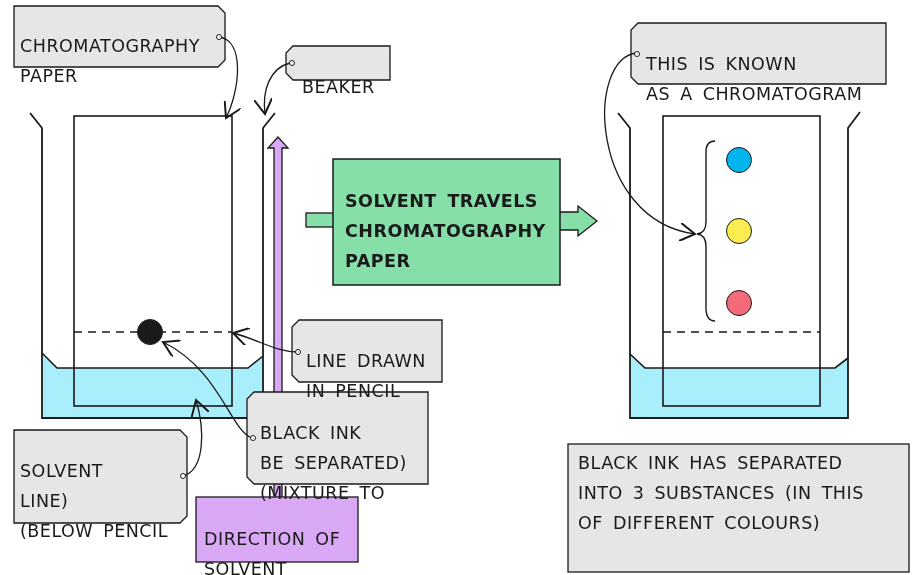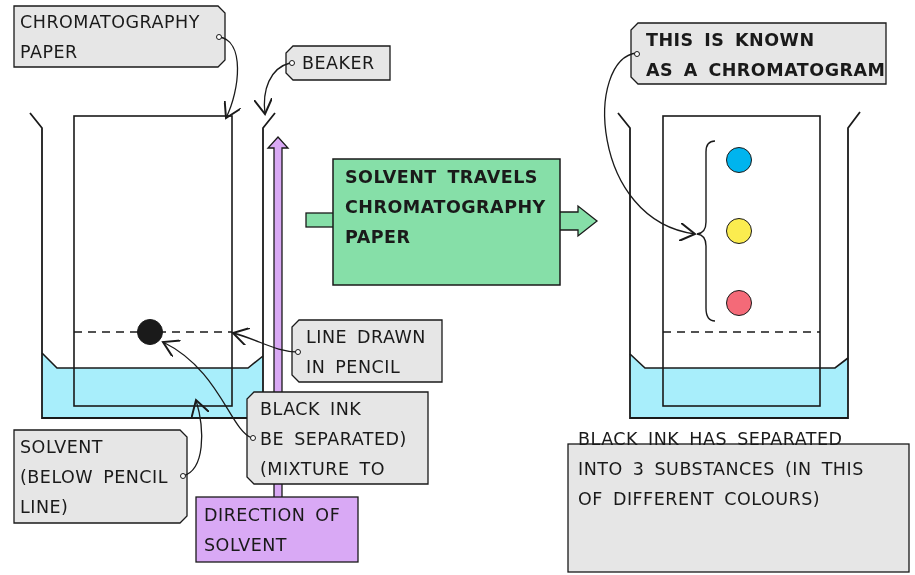--- a/index.html
+++ b/index.html
@@ -1,20 +1,20 @@
 <!DOCTYPE html>
 <html><head>
 <meta charset="utf-8">
 <style>
   html, body { margin:0; padding:0; background:#ffffff; }
   body { width:915px; height:575px; position:relative; overflow:hidden;
          font-family:"DejaVu Sans", sans-serif; color:#1a1a1a; }
   svg#diagram { position:absolute; left:0; top:0; }
   .lbl { position:absolute; font-size:17.5px; line-height:30px; letter-spacing:0.5px;
-         word-spacing:4px; white-space:nowrap; padding:0 8px; box-sizing:border-box; }
+         word-spacing:4px; white-space:nowrap; padding:0 8px; box-sizing:border-box;margin-top:24px; }
   .lbl span { display:block; }
 </style>
 </head>
 <body>
 
 <svg id="diagram" width="915" height="575" viewBox="0 0 915 575">
   <defs>
     <marker id="arrowOpen" viewBox="0 0 12 12" refX="10" refY="6" markerWidth="14" markerHeight="14" orient="auto">
       <path d="M0,0 L10,6 L0,12" fill="none" stroke="#1a1a1a" stroke-width="1.3"></path>
     </marker>
@@ -89,33 +89,33 @@
   <span>LINE DRAWN</span>
   <span>IN PENCIL</span>
 </div>
 <div class="lbl" style="left:252px;top:394px;">
   <span>BLACK INK</span>
   <span>BE SEPARATED)</span>
   <span>(MIXTURE TO</span>
 </div>
 <div class="lbl" style="left:12px;top:432px;">
   <span>SOLVENT</span>
+  <span>LINE)</span>
   <span>(BELOW PENCIL</span>
-  <span>LINE)</span>
 </div>
 <div class="lbl" style="left:196px;top:500px;">
   <span>DIRECTION OF</span>
   <span>SOLVENT</span>
 </div>
 <div class="lbl" style="left:337px;top:162px;font-weight:bold;">
   <span>SOLVENT TRAVELS</span>
   <span>CHROMATOGRAPHY</span>
   <span>PAPER</span>
 </div>
-<div class="lbl" style="left:638px;top:25px;font-weight:bold;">
+<div class="lbl" style="left:638px;top:25px;">
   <span>THIS IS KNOWN</span>
   <span>AS A CHROMATOGRAM</span>
 </div>
 <div class="lbl" style="left:570px;top:424px;">
   <span>BLACK INK HAS SEPARATED</span>
   <span>INTO 3 SUBSTANCES (IN THIS</span>
   <span>OF DIFFERENT COLOURS)</span>
 </div>
 
 </body></html>

